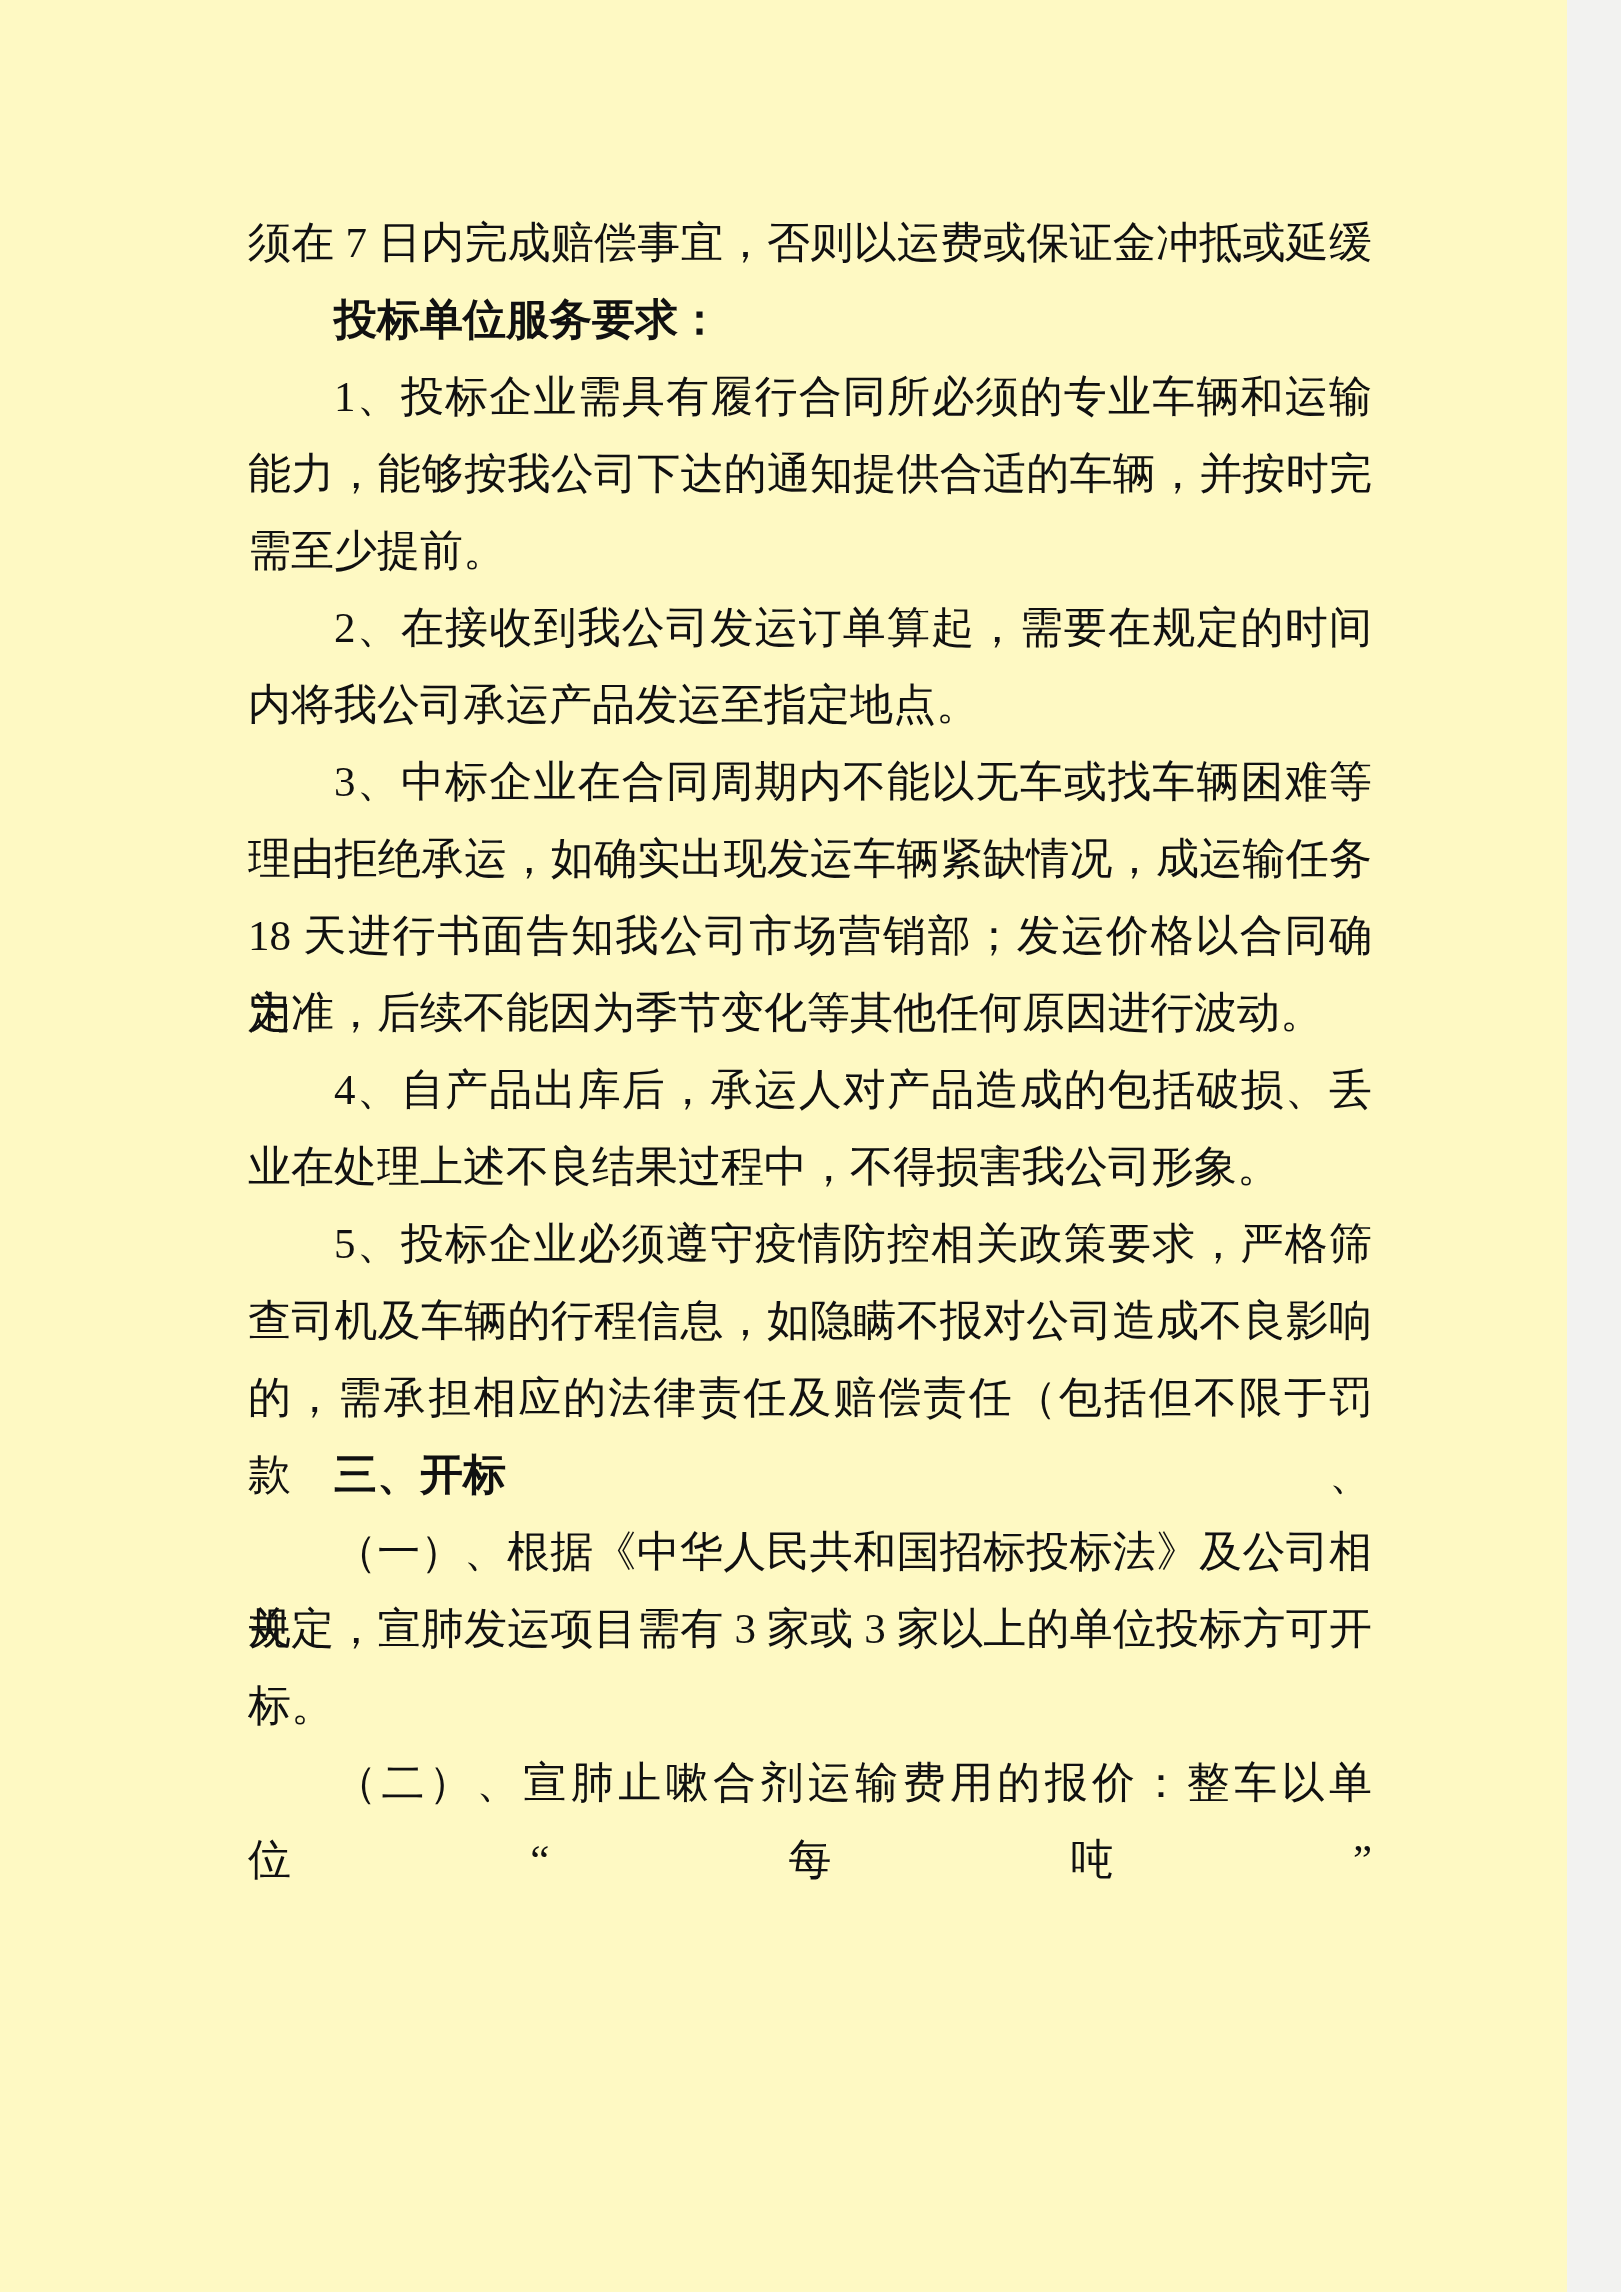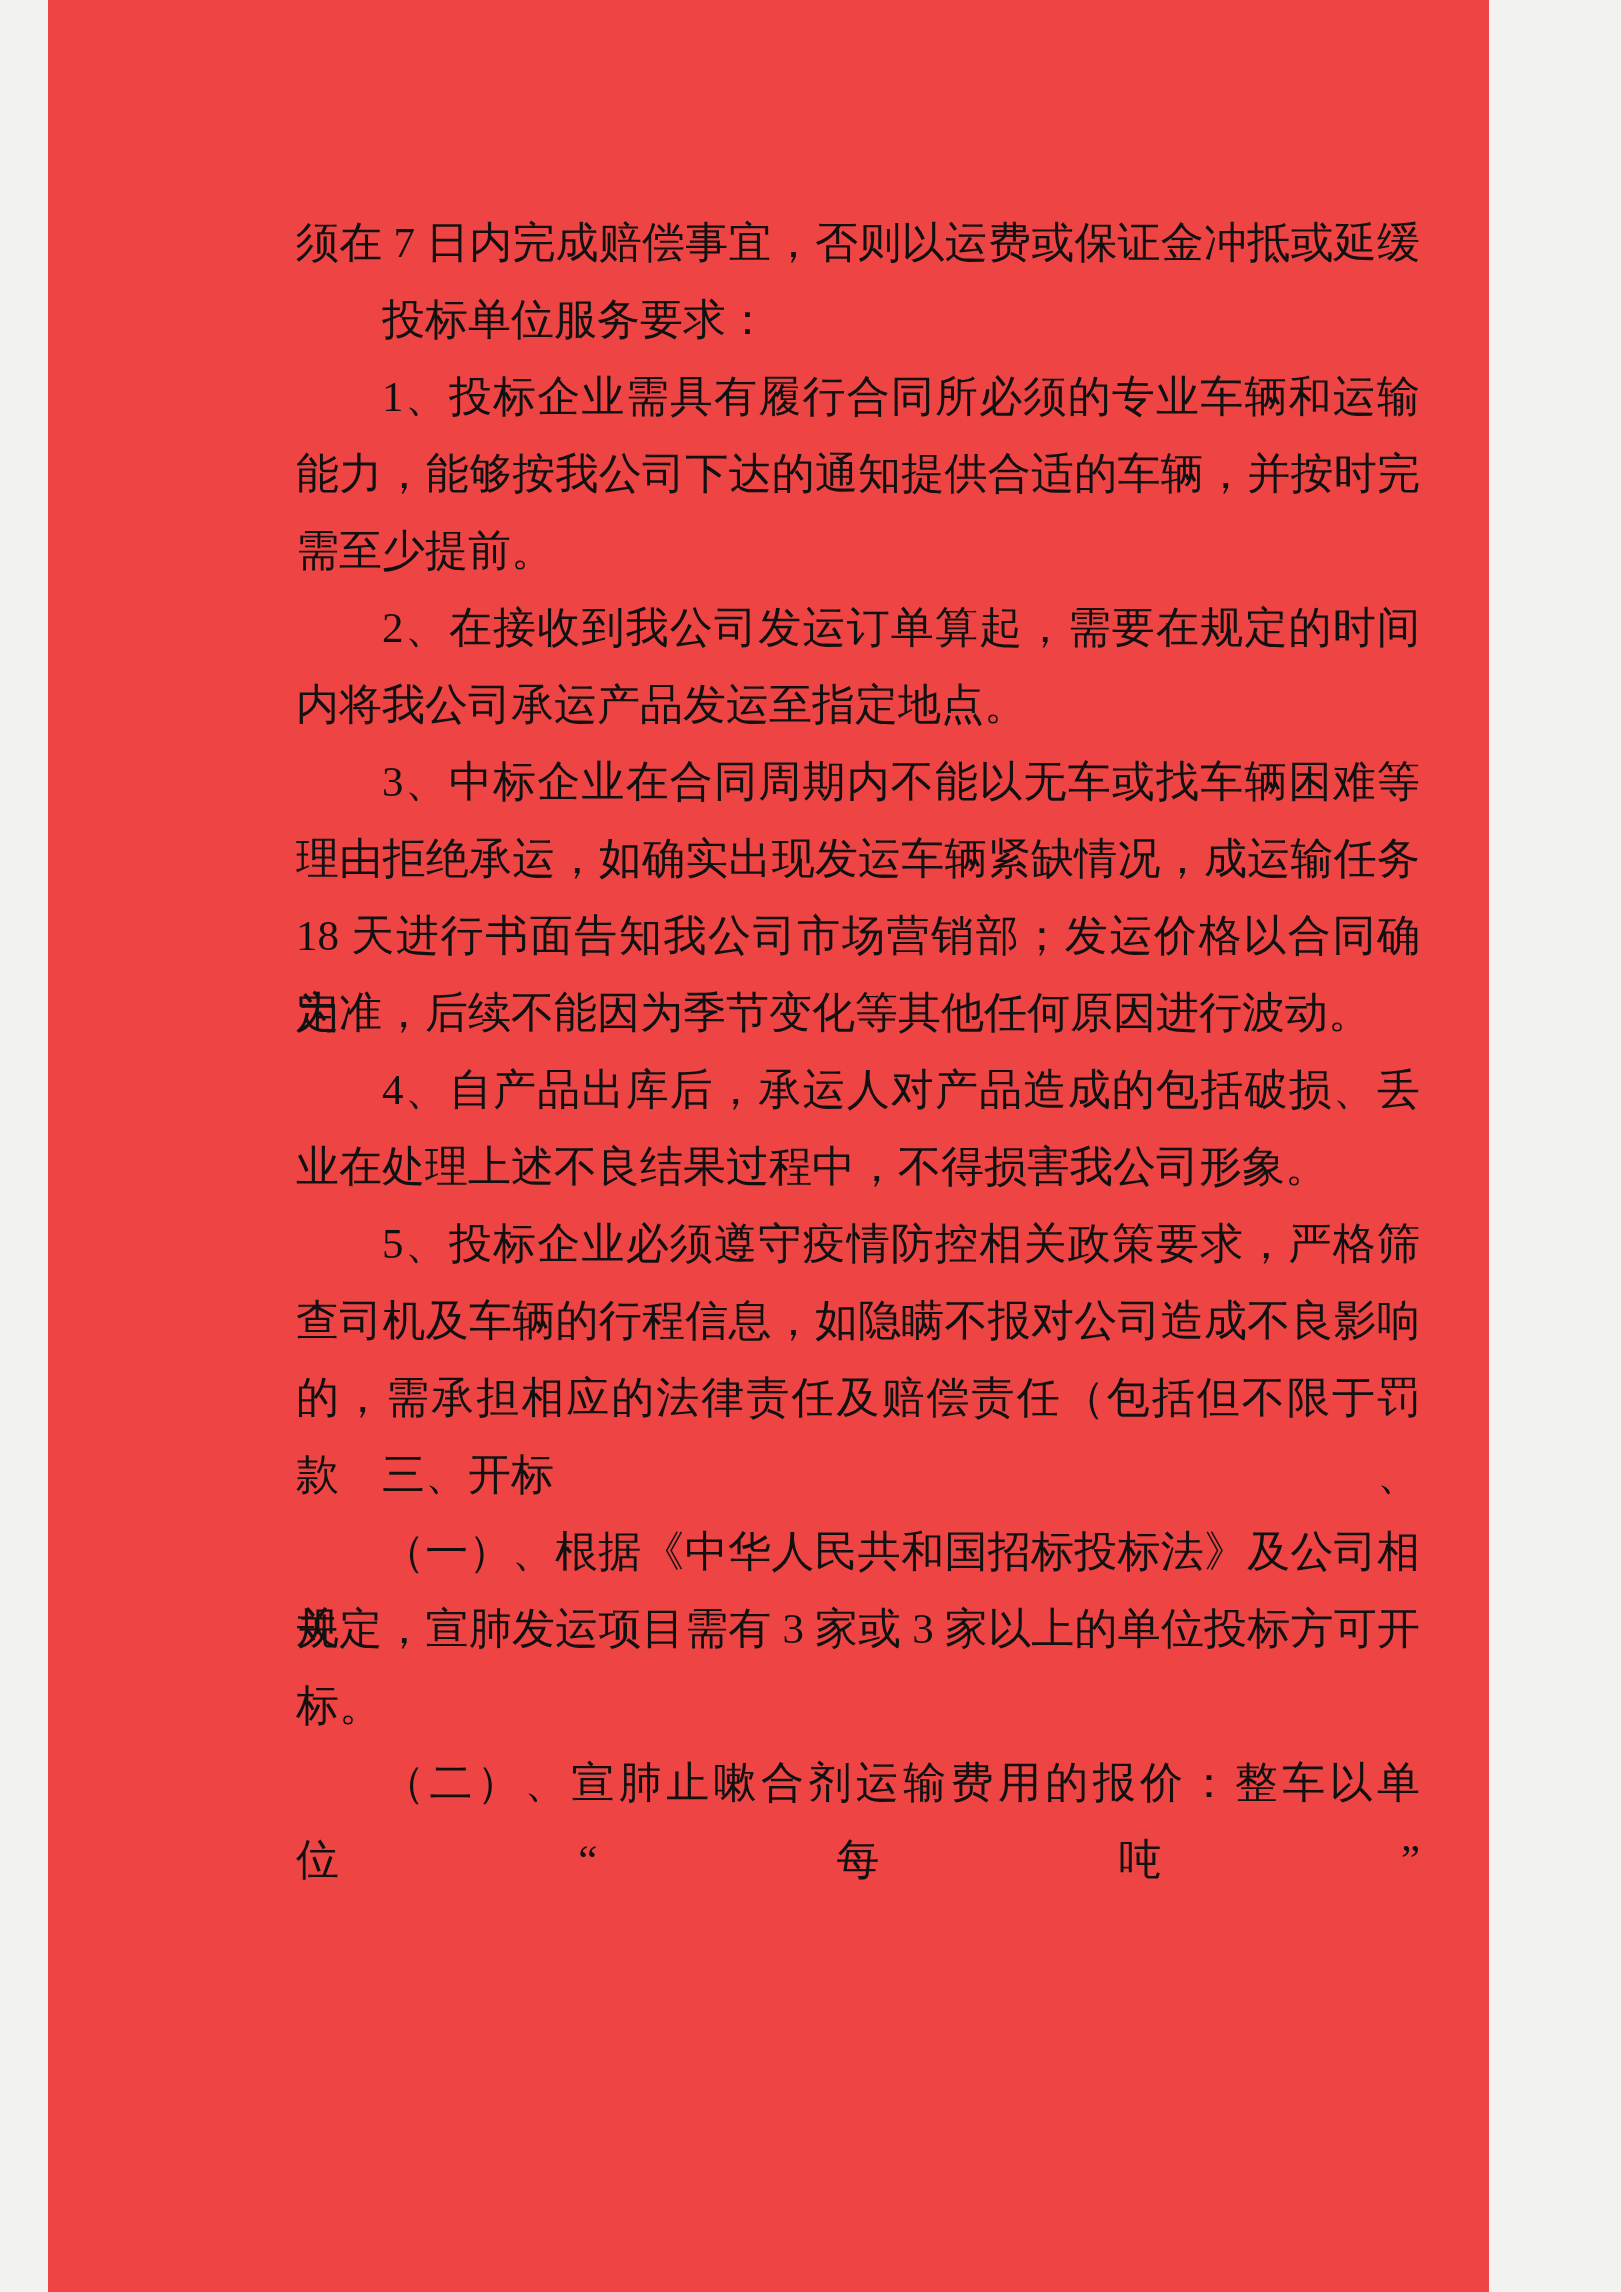--- a/index.html
+++ b/index.html
@@ -7,25 +7,24 @@
     padding: 0;
   }
   body {
     width: 1621px;
     height: 2293px;
     background: #f2f2f0;
     font-family: "Liberation Serif", serif;
   }
   .page {
     position: relative;
-    width: 1441px;
+    width: 1567px;
     height: 2293px;
-    background: #ef4444;
+    background: #fef9c3;
     overflow: hidden;
-    margin-left: 48px;
   }
   .textblock {
     position: absolute;
     left: 248px;
     top: 204px;
     width: 1124px;
     font-size: 43px;
     color: #111111;
     font-weight: 400;
   }
@@ -39,21 +38,21 @@
   .line.j {
     white-space: normal;
     text-align: justify;
     text-align-last: justify;
     text-justify: inter-character;
   }
   .line.indent {
     text-indent: 86px;
   }
   .line.bold {
-    font-weight: 400;
+    font-weight: 700;
   }
 </style>
 </head>
 <body>
 
 <div class="page">
   <div class="textblock">
     <div class="line j">须在 7 日内完成赔偿事宜，否则以运费或保证金冲抵或延缓</div>
     <div class="line indent bold">投标单位服务要求：</div>
     <div class="line j indent">1、投标企业需具有履行合同所必须的专业车辆和运输</div>

